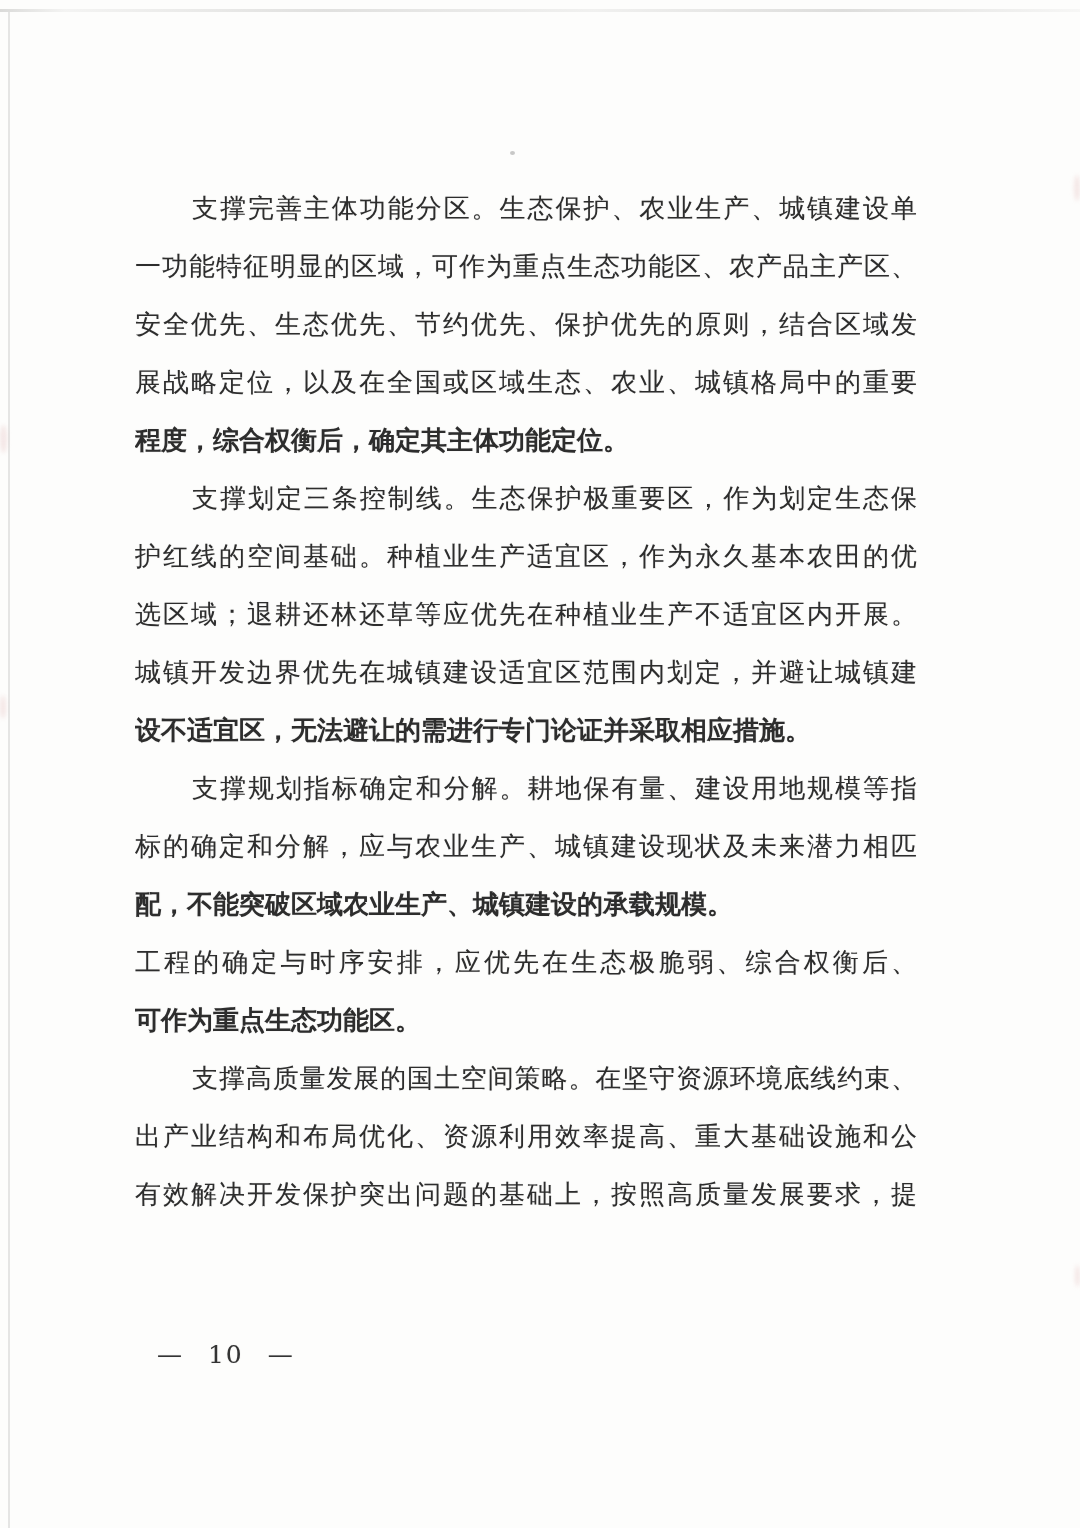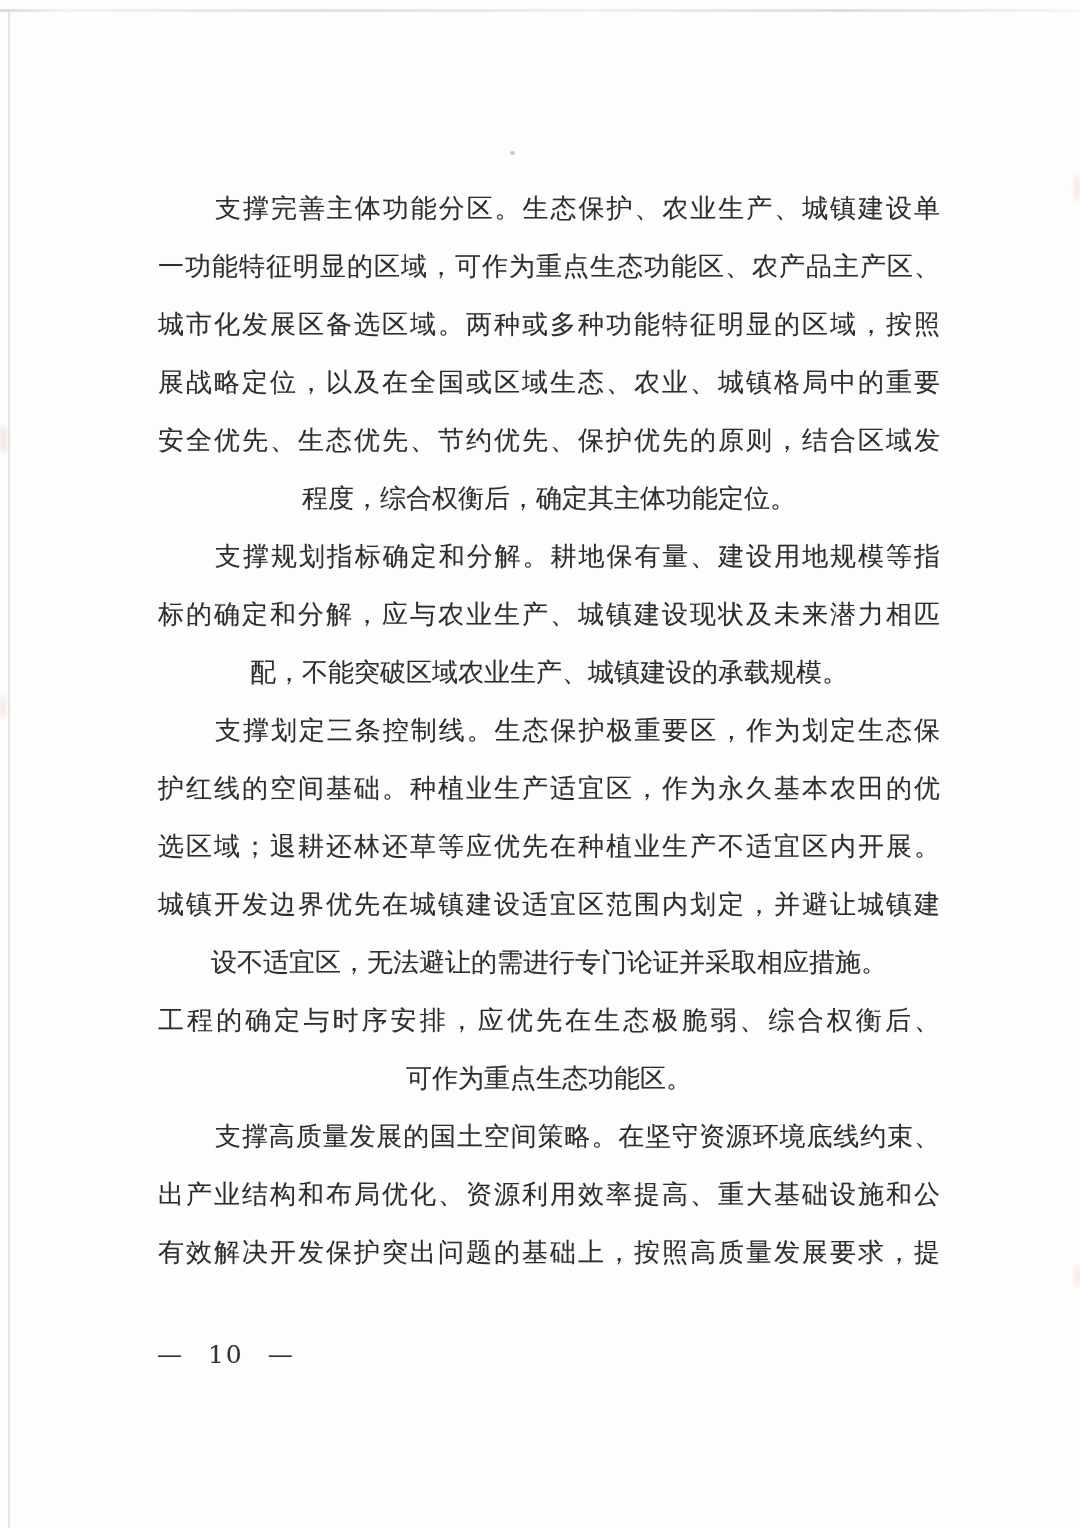--- a/index.html
+++ b/index.html
@@ -45,41 +45,41 @@
     position: absolute;
     left: 510px; top: 151px;
     width: 5px; height: 4px;
     border-radius: 50%;
     background: rgba(120,120,120,0.4);
     filter: blur(0.5px);
   }
   
   .text-block {
     position: absolute;
-    left: 158px;
+    left: 135px;
     top: 179px;
     width: 782px;
     color: #2d2d2d;
     font-size: 26px;
     text-shadow: 0 0 1px rgba(80,80,80,0.28);
   }
   .ln {
     height: 58px;
     line-height: 58px;
     overflow: hidden;
     text-align: justify;
     white-space: normal;
   }
   .ln::after {
     content: "";
     display: inline-block;
     width: 100%;
     height: 0;
   }
-  .ln.last { text-align: center; }
+  .ln.last { text-align: left; font-weight: bold; }
   .ln.last::after { content: none; }
   .ln.indent { padding-left: 57px; }
   
   .page-number {
     position: absolute;
     left: 157px;
     top: 1340px;
     font-size: 25px;
     color: #333333;
     letter-spacing: 2px;
@@ -98,38 +98,37 @@
   <div class="smudge pink" style="left:0; top:425px; width:7px; height:28px;"></div>
   <div class="smudge pink" style="left:0; top:695px; width:6px; height:24px;"></div>
   <div class="smudge pink" style="left:1074px; top:175px; width:6px; height:26px;"></div>
   <div class="smudge pink" style="left:1075px; top:1265px; width:5px; height:22px;"></div>
 
   <div class="text-block">
 
     <div>
       <div class="ln indent">支撑完善主体功能分区。生态保护、农业生产、城镇建设单</div>
       <div class="ln">一功能特征明显的区域，可作为重点生态功能区、农产品主产区、</div>
-      <div class="ln">城市化发展区备选区域。两种或多种功能特征明显的区域，按照</div>
+      <div class="ln">安全优先、生态优先、节约优先、保护优先的原则，结合区域发</div>
       <div class="ln">展战略定位，以及在全国或区域生态、农业、城镇格局中的重要</div>
-      <div class="ln">安全优先、生态优先、节约优先、保护优先的原则，结合区域发</div>
       <div class="ln last">程度，综合权衡后，确定其主体功能定位。</div>
-    </div>
-
-    <div>
-      <div class="ln indent">支撑规划指标确定和分解。耕地保有量、建设用地规模等指</div>
-      <div class="ln">标的确定和分解，应与农业生产、城镇建设现状及未来潜力相匹</div>
-      <div class="ln last">配，不能突破区域农业生产、城镇建设的承载规模。</div>
     </div>
 
     <div>
       <div class="ln indent">支撑划定三条控制线。生态保护极重要区，作为划定生态保</div>
       <div class="ln">护红线的空间基础。种植业生产适宜区，作为永久基本农田的优</div>
       <div class="ln">选区域；退耕还林还草等应优先在种植业生产不适宜区内开展。</div>
       <div class="ln">城镇开发边界优先在城镇建设适宜区范围内划定，并避让城镇建</div>
       <div class="ln last">设不适宜区，无法避让的需进行专门论证并采取相应措施。</div>
+    </div>
+
+    <div>
+      <div class="ln indent">支撑规划指标确定和分解。耕地保有量、建设用地规模等指</div>
+      <div class="ln">标的确定和分解，应与农业生产、城镇建设现状及未来潜力相匹</div>
+      <div class="ln last">配，不能突破区域农业生产、城镇建设的承载规模。</div>
     </div>
 
     <div>
       <div class="ln">工程的确定与时序安排，应优先在生态极脆弱、综合权衡后、</div>
       <div class="ln last">可作为重点生态功能区。</div>
     </div>
 
     <div>
       <div class="ln indent">支撑高质量发展的国土空间策略。在坚守资源环境底线约束、</div>
       <div class="ln">出产业结构和布局优化、资源利用效率提高、重大基础设施和公</div>

